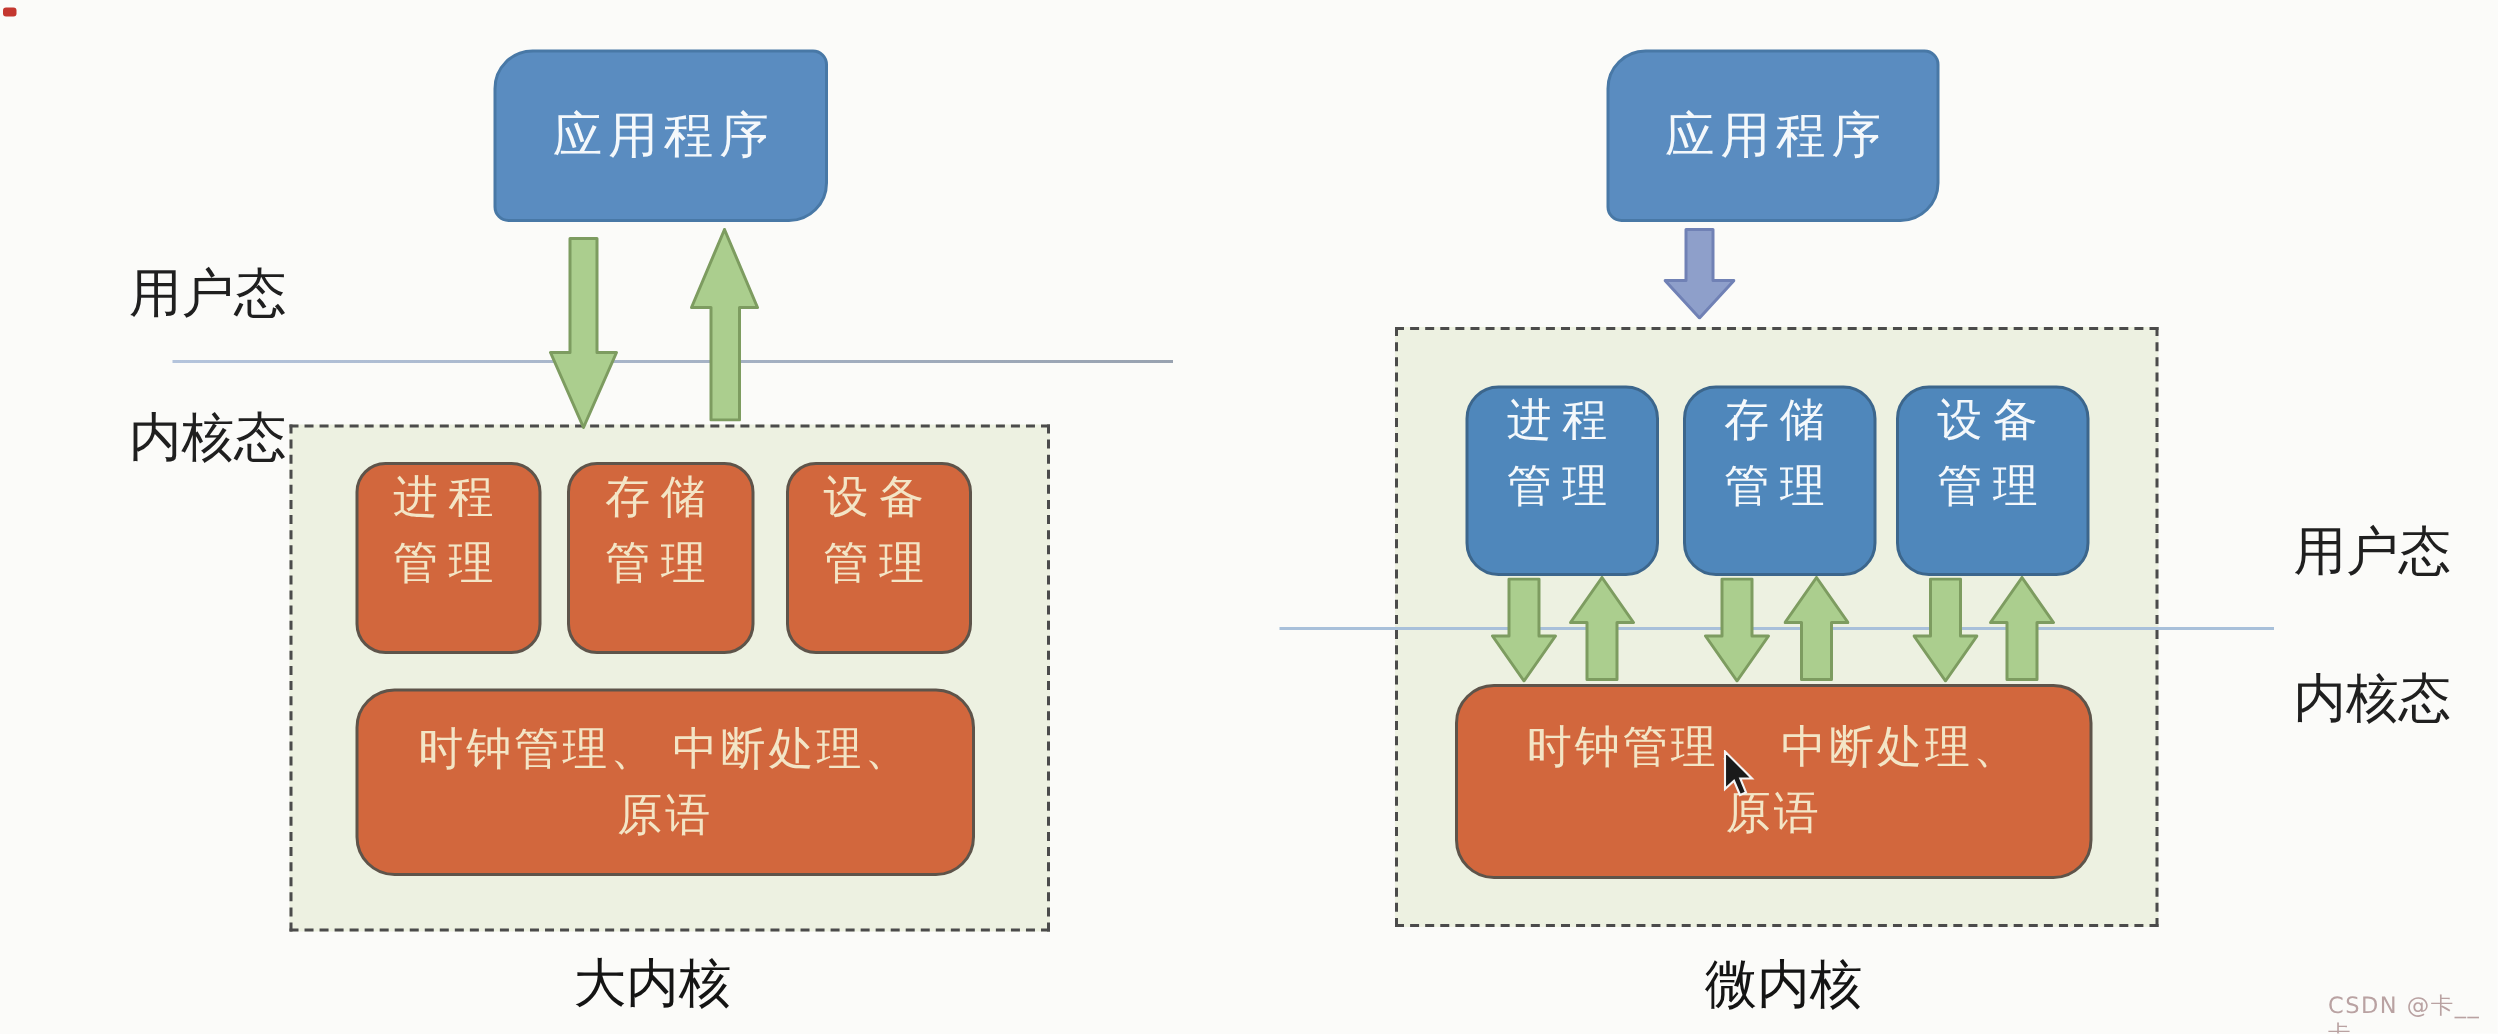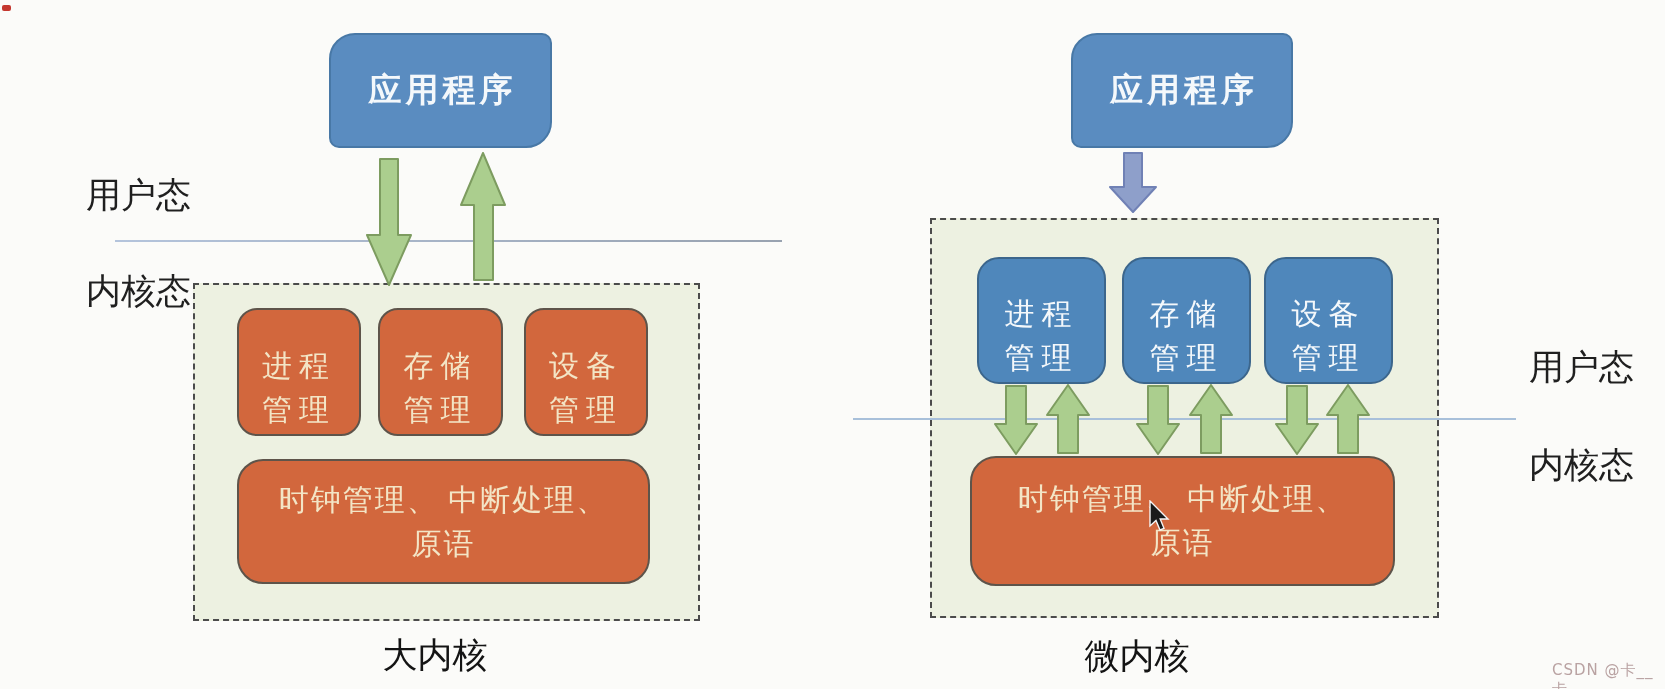--- a/index.html
+++ b/index.html
@@ -19,25 +19,25 @@
 
   .panel{position:absolute;background:var(--dashed-panel-bg);
          border:2px dashed var(--dashed-border);box-sizing:border-box;z-index:1;}
   .line{position:absolute;height:2px;z-index:2;}
   .line.left{background:linear-gradient(90deg,#b4c4dc 0%,#98a2b0 100%);}
   .line.right{background:var(--boundary-line);}
 
   .app-box{position:absolute;display:flex;align-items:center;justify-content:center;
            background:var(--app-box);border:2px solid var(--app-box-border);
            border-radius:26px 10px 26px 10px;box-sizing:border-box;z-index:3;
-           color:var(--box-text);font-size:33px;letter-spacing:4px;text-indent:4px;font-weight:bold;}
+           color:var(--box-text);font-size:33px;letter-spacing:4px;text-indent:4px;}
 
-  .module{position:absolute;display:flex;align-items:flex-end;justify-content:center;
+  .module{position:absolute;display:flex;align-items:flex-start;justify-content:center;
           box-sizing:border-box;z-index:3;text-align:center;
-          font-size:30px;letter-spacing:7px;line-height:44px;font-family:Liberation Mono, monospace;}
+          font-size:30px;letter-spacing:7px;line-height:44px;}
   .module .wrap{width:82px;}
   .module.blue{background:var(--module-blue);border:2px solid var(--module-blue-border);
                border-radius:22px;color:var(--box-text);}
   .module.orange{background:var(--module-orange);border:2px solid var(--module-orange-border);
                border-radius:20px;color:var(--orange-text);}
 
   .core-box{position:absolute;display:flex;flex-direction:column;align-items:center;
             justify-content:center;background:var(--module-orange);
             border:2px solid var(--module-orange-border);border-radius:26px;
             box-sizing:border-box;z-index:3;color:var(--orange-text);
@@ -155,17 +155,17 @@
 
     <div class="core-box" style="left:970px;top:456px;width:425px;height:130px;">
       <div>时钟管理、 中断处理、</div>
       <div>原语</div>
     </div>
 
     <svg class="cursor" style="left:1148px;top:500px;" width="22" height="32" viewBox="0 0 22 32">
       <path d="M2,1 L2,26 L8,20.5 L12,30 L16,28.3 L12.2,19 L20,19 Z" fill="#1a1a1a" stroke="#f5f5f5" stroke-width="1.4"></path>
     </svg>
 
-    <div class="caption" style="left:1067px;top:633px;">微内核</div>
+    <div class="caption" style="left:1119px;top:633px;">微内核</div>
   </div>
 
   <div class="watermark">CSDN @卡__卡</div>
 </div>
 
 </body></html>

